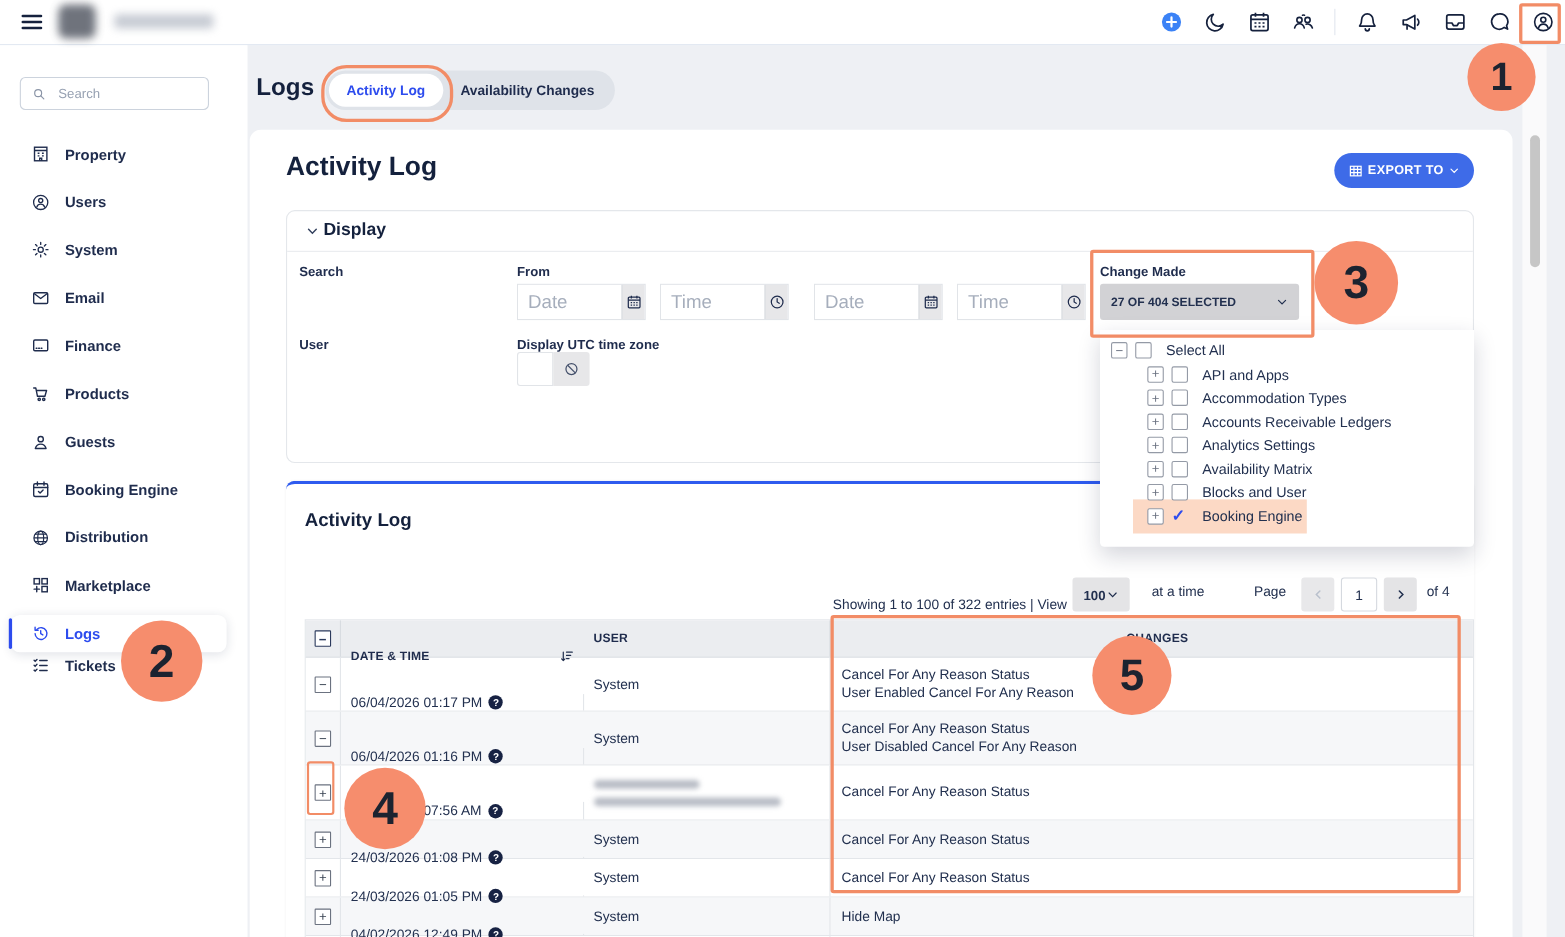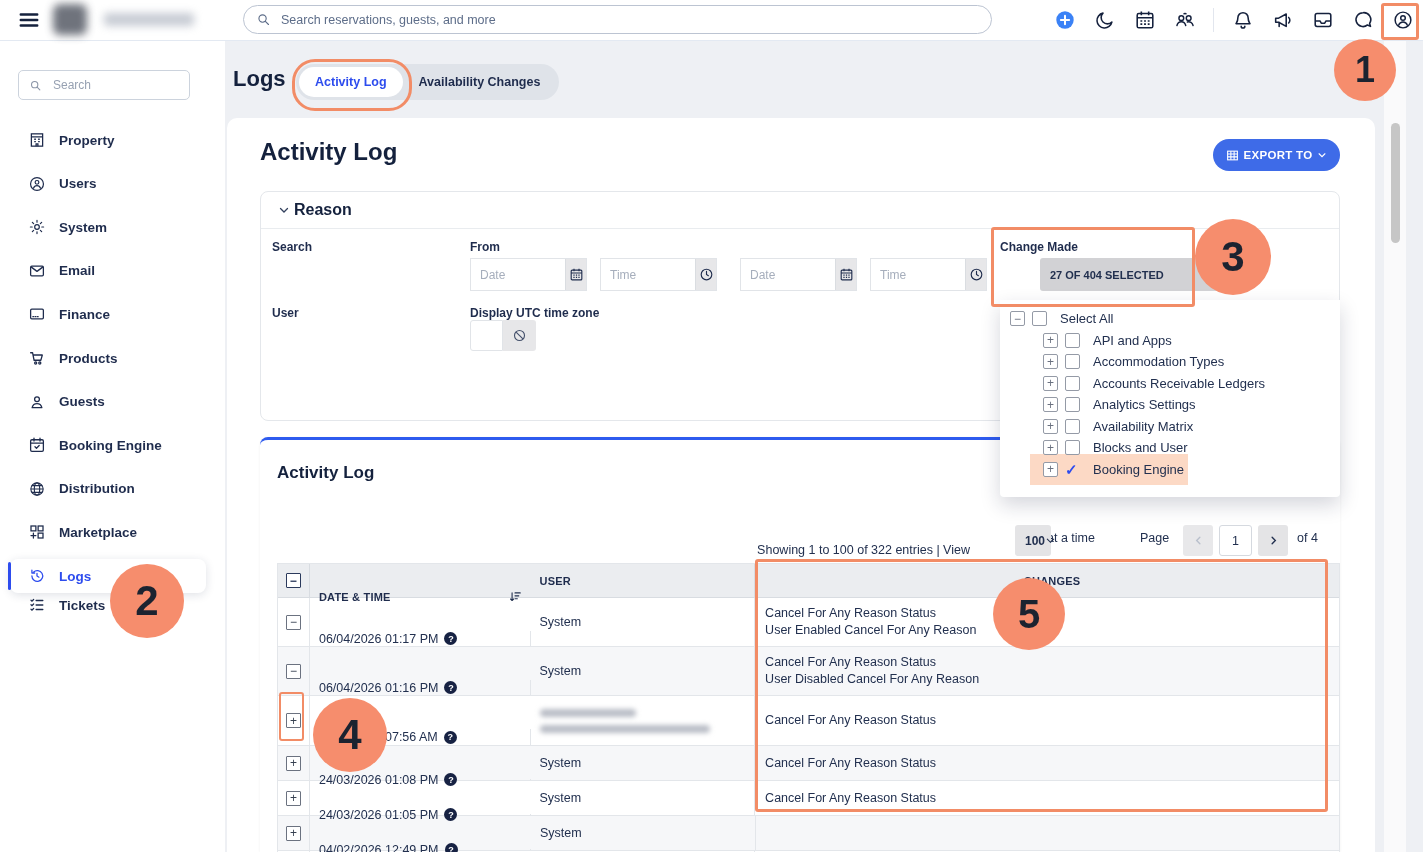--- a/index.html
+++ b/index.html
@@ -66,27 +66,27 @@
   #filter-head{position:absolute;left:17px;top:9px;display:flex;align-items:center;gap:4px;
           font-size:16px;font-weight:800;color:#14213d;}
   #filter-head .ic{width:12px;height:12px;color:#33415e;} #filter-head .ic svg{width:12px;height:12px;}
   #filter-div{position:absolute;left:0;top:36px;width:100%;height:1px;background:#e9ecef;}
   .flabel{position:absolute;font-size:12px;font-weight:700;color:#1f2c4d;z-index:6;}
   #f-search-input{position:absolute;left:272px;top:258px;width:183px;height:30px;border:none;
           border-bottom:1.5px solid #2b3a5c;font-size:13px;color:#33415e;z-index:6;background:transparent;}
   #f-search-input::placeholder{color:#a6aebc;}
   .field{position:absolute;width:117px;height:33px;border:1px solid #e1e4e8;display:flex;box-sizing:border-box;
          background:#fff;z-index:6;}
-  .field input{border:none;width:76px;padding:0 9px;font-size:12px;color:#33415e;}
+  .field input{border:none;width:76px;padding:0 9px;font-size:17px;color:#33415e;}
   .field input::placeholder{color:#a6aebc;}
   .field .suffix{width:32px;border-left:1px solid #dadde1;background:#e7e7e9;display:flex;align-items:center;
          justify-content:center;color:#1f2c4d;}
   .field .suffix svg{width:15px;height:15px;}
   .fake-select{display:flex;align-items:center;justify-content:space-between;padding:0 10px;box-sizing:border-box;
-         border-radius:3px;font-size:11px;font-weight:700;color:#22304f;cursor:pointer;z-index:6;margin-left:40px;}
+         border-radius:3px;font-size:11px;font-weight:700;color:#22304f;cursor:pointer;z-index:6;}
   .fake-select .chev svg{width:11px;height:11px;}
   #cm-select{position:absolute;left:1000px;top:258px;width:181px;height:33px;background:#d2d2d5;}
   #user-select{position:absolute;left:272px;top:320px;width:183px;height:31px;background:#e6e6e8;}
   #utc-box{position:absolute;left:470px;top:320px;height:31px;display:flex;z-index:6;}
   #utc-box .w{width:33px;height:31px;background:#fff;border:1px solid #e1e4e8;box-sizing:border-box;border-radius:3px 0 0 3px;}
   #utc-box .g{width:33px;height:31px;background:#e7e7e9;display:flex;align-items:center;justify-content:center;
          color:#44506b;border-radius:0 3px 3px 0;}
   #utc-box .g svg{width:15px;height:15px;}
 
   
@@ -99,21 +99,21 @@
         background:#fff;margin-left:7px;flex:none;}
   .opt-row .ck{width:15px;margin-left:7px;color:#2d4cee;font-size:15px;font-weight:700;line-height:1;flex:none;}
   .opt-row .olabel{margin-left:13px;white-space:nowrap;}
   .opt-row .hl{position:absolute;left:30px;top:-5px;width:158px;height:31px;background:#fcd9c5;z-index:-1;}
 
   
   #tcard{position:absolute;left:260px;top:437px;width:1080px;height:415px;background:#fff;border-top:3px solid #2e5bef;
          border-radius:8px 8px 0 0;box-shadow:0 1px 3px rgba(0,0,0,.06);box-sizing:border-box;overflow:hidden;z-index:4;}
   #t-title{position:absolute;left:17px;top:23px;font-size:17px;font-weight:800;color:#14213d;}
   .ptext{position:absolute;font-size:12.5px;color:#22304f;}
-  #view-select{position:absolute;left:715px;top:85px;width:36px;height:31px;background:#e4e4e6;font-size:12px;}
+  #view-select{position:absolute;left:715px;top:85px;width:52px;height:31px;background:#e4e4e6;font-size:12px;}
   .pg-btn{position:absolute;top:85px;width:30px;height:31px;border-radius:3px;display:flex;align-items:center;
           justify-content:center;}
   .pg-btn svg{width:11px;height:11px;}
   #pg-prev{left:923px;background:#e8e8ea;color:#b9c0cc;}
   #pg-next{left:998px;background:#e4e4e6;color:#22304f;}
   #pg-input{position:absolute;left:959px;top:85px;width:33px;height:31px;border:1px solid #d5d9df;border-radius:3px;
           text-align:center;font-size:12.5px;color:#22304f;box-sizing:border-box;}
   #table{position:absolute;left:17px;top:123px;width:1063px;border:1px solid #e3e6ea;box-sizing:border-box;}
   #t-head{display:flex;height:33px;background:#ebedf0;border-bottom:1px solid #d8dce1;}
   .hc{display:flex;align-items:center;font-size:11px;font-weight:700;color:#1f2c4d;letter-spacing:.2px;
@@ -155,29 +155,20 @@
 <div id="app">
 
   <div id="topbar">
     <button id="hamburger">
       <svg viewBox="0 0 24 24" fill="none" stroke="currentColor" stroke-width="2.6" stroke-linecap="round">
           <path d="M3 6h18M3 12h18M3 18h18"></path>
         </svg>
     </button>
     <div class="blur-blob"></div>
     <div class="blur-bar" id="logo-text"></div>
-    <div id="top-search">
-      <span class="ic">
-        <svg viewBox="0 0 24 24" fill="none" stroke="currentColor" stroke-width="1.8" stroke-linecap="round">
-            <circle cx="10.5" cy="10.5" r="5.8"></circle>
-            <path d="M15 15l5 5"></path>
-          </svg>
-      </span>
-      <input type="text" placeholder="Search reservations, guests, and more" style="">
-    </div>
     <div id="topbar-icons">
         <button class="tb-btn accent">
           <span class="ic">
             <svg viewBox="0 0 24 24">
               <circle cx="12" cy="12" r="9.5" fill="currentColor"></circle>
               <path d="M12 7.5v9M7.5 12h9" stroke="#fff" stroke-width="2.2" stroke-linecap="round"></path>
             </svg>
           </span>
         </button>
         <button class="tb-btn">
@@ -401,21 +392,21 @@
     </span>
   </button>
 
   <div id="filter">
     <div id="filter-head">
       <span class="ic">
         <svg viewBox="0 0 24 24" fill="none" stroke="currentColor" stroke-width="2.6" stroke-linecap="round">
             <path d="M5 9l7 7 7-7"></path>
           </svg>
       </span>
-      <span>Reason</span>
+      <span>Display</span>
     </div>
     <div id="filter-div"></div>
   </div>
   <div class="flabel" style="left:272px;top:240px;">Search</div>
   <div class="flabel" style="left:470px;top:240px;">From</div>
   <div class="flabel" style="left:740px;top:240px;margin-top:16px;">To</div>
   <div class="flabel" style="left:1000px;top:240px;">Change Made</div>
   <div class="flabel" style="left:272px;top:306px;">User</div>
   <div class="flabel" style="left:470px;top:306px;">Display UTC time zone</div>
 
@@ -604,20 +595,23 @@
             <div class="tc c0">
               <button class="expander">+</button>
             </div>
             <div class="tc c1">
               <span class="cell-text">04/02/2026 12:49 PM</span>
               <span class="qicon">?</span>
             </div>
             <div class="tc c2">
               <span class="cell-text">System</span>
             </div>
+            <div class="tc c3">
+              <div>Hide Map</div>
+            </div>
           </div>
           <div class="trow" style="height: 34px;">
             <div class="tc c0"></div>
             <div class="tc c1"></div>
             <div class="tc c2"></div>
             <div class="tc c3"></div>
           </div>
         </div>
     </div>
   </div>

